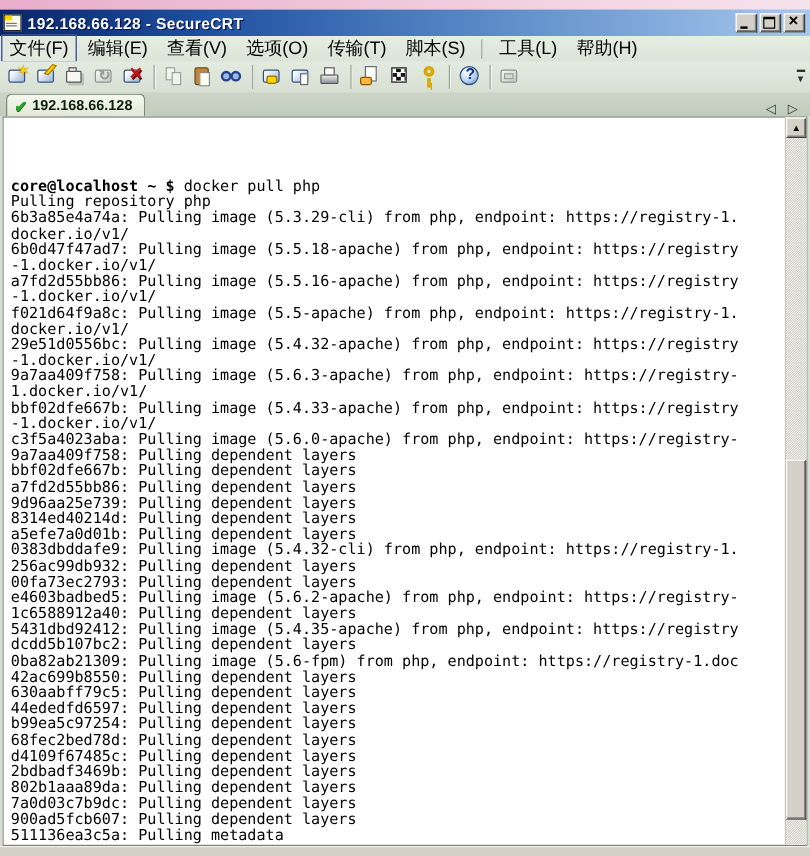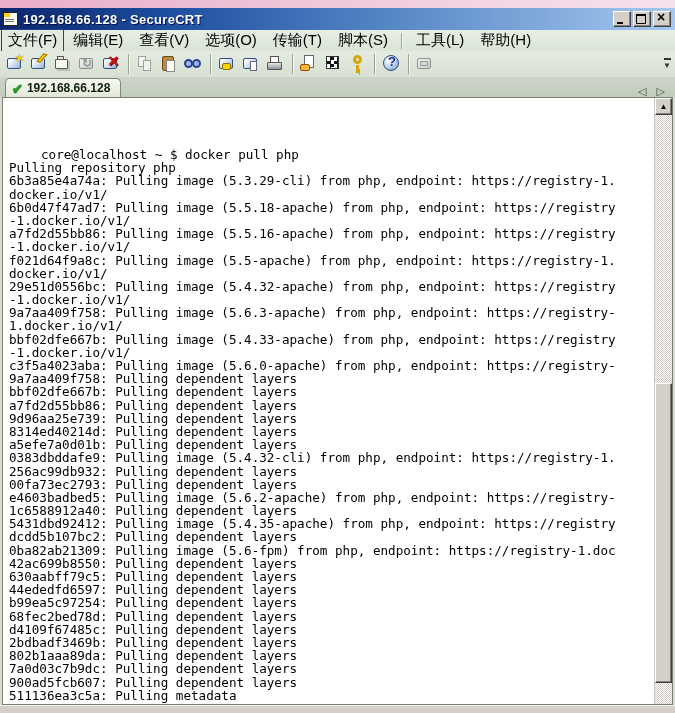--- a/index.html
+++ b/index.html
@@ -88,21 +88,21 @@
   .tab .check{color:#27a427;font-weight:bold;font-size:13px;text-shadow:0 1px 0 #156015;}
   .tab-nav{margin-left:auto;display:flex;gap:10px;padding-right:10px;align-items:center;}
   .tab-arrow{font-size:11px;color:#3a3f38;cursor:pointer;line-height:1;}
 
   
   .termwrap{position:absolute;left:2px;top:97px;width:671px;height:608px;
     background:#fff;border:1px solid #7a8074;box-sizing:border-box;display:flex;}
   .term{flex:1;overflow:hidden;font-family:"DejaVu Sans Mono","Liberation Mono",monospace;
     font-size:12.6px;line-height:13.2px;color:#000;padding:50px 0 0 6px;white-space:pre;cursor:text;}
   .tl{height:13.2px;}
-  .tl .bold{font-weight:normal;margin-left:32px;}
+  .tl .bold{font-weight:bold;}
   .cursor{display:inline-block;width:8px;height:12px;background:#000;vertical-align:text-bottom;}
 
   
   .vscroll{width:17px;flex:0 0 auto;position:relative;
     background:#fff;border-left:1px solid #c8c4bc;}
   .sb-track{position:absolute;left:0;top:17px;bottom:0;width:17px;
     background-image:linear-gradient(45deg,#fff 25%,transparent 25%,transparent 75%,#fff 75%),
                      linear-gradient(45deg,#fff 25%,#cfcbc3 25%,#cfcbc3 75%,#fff 75%);
     background-size:2px 2px;background-position:0 0,1px 1px;cursor:pointer;}
   .sb-btn{position:absolute;left:0;top:0;width:17px;height:17px;background:#d4d0c8;

